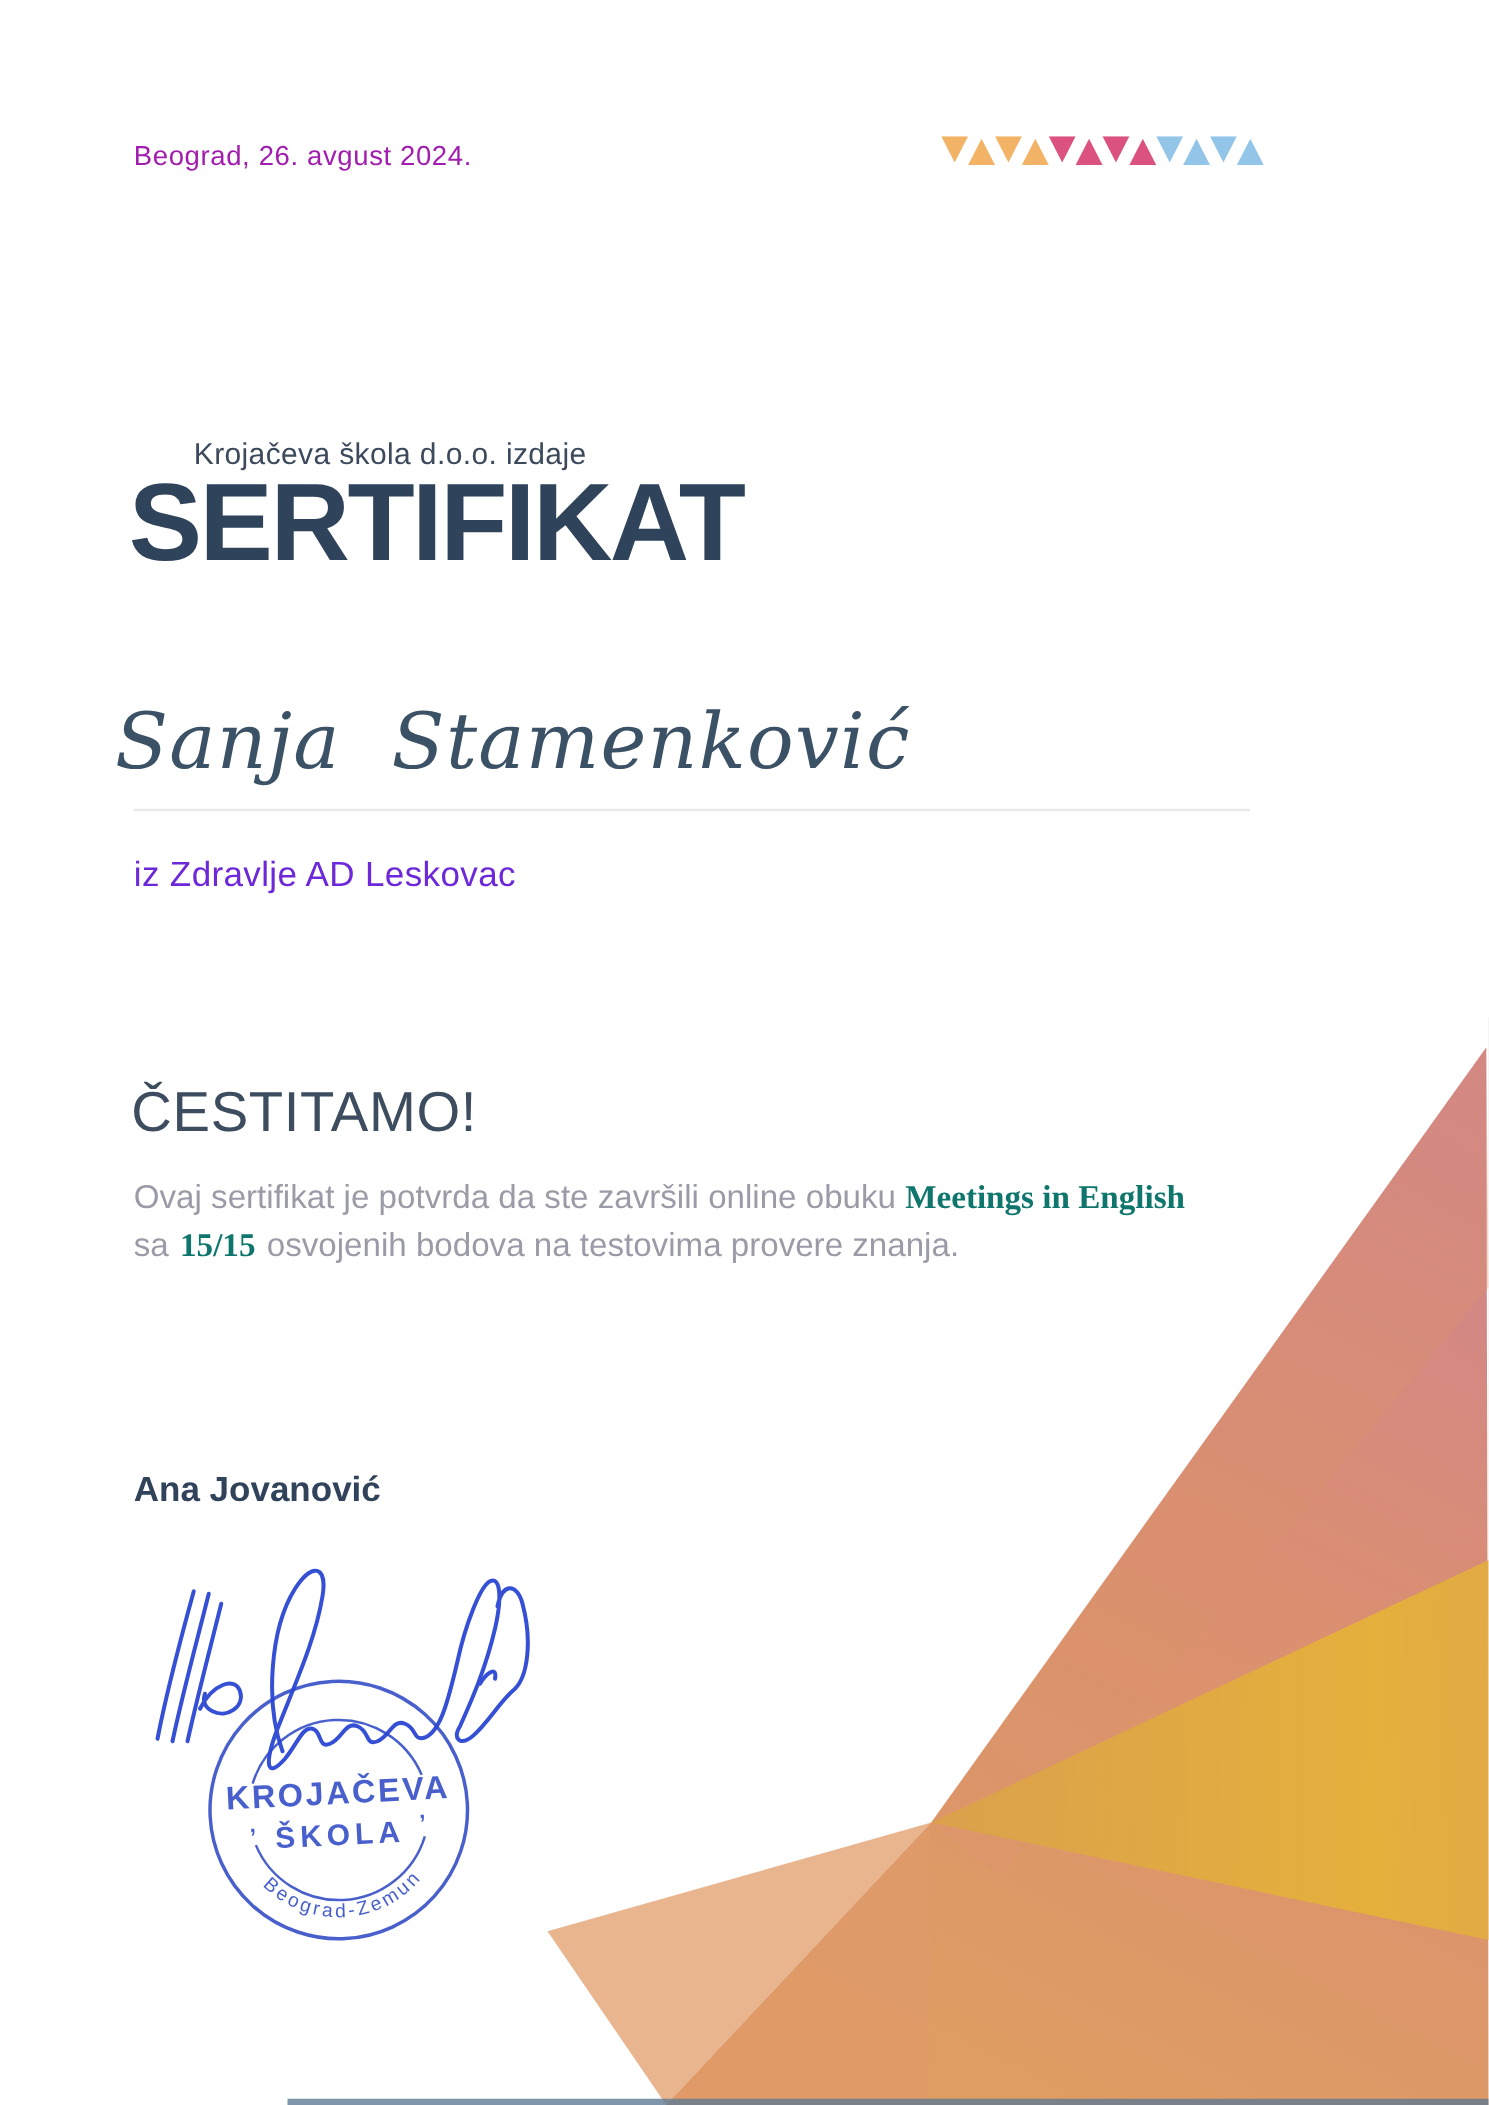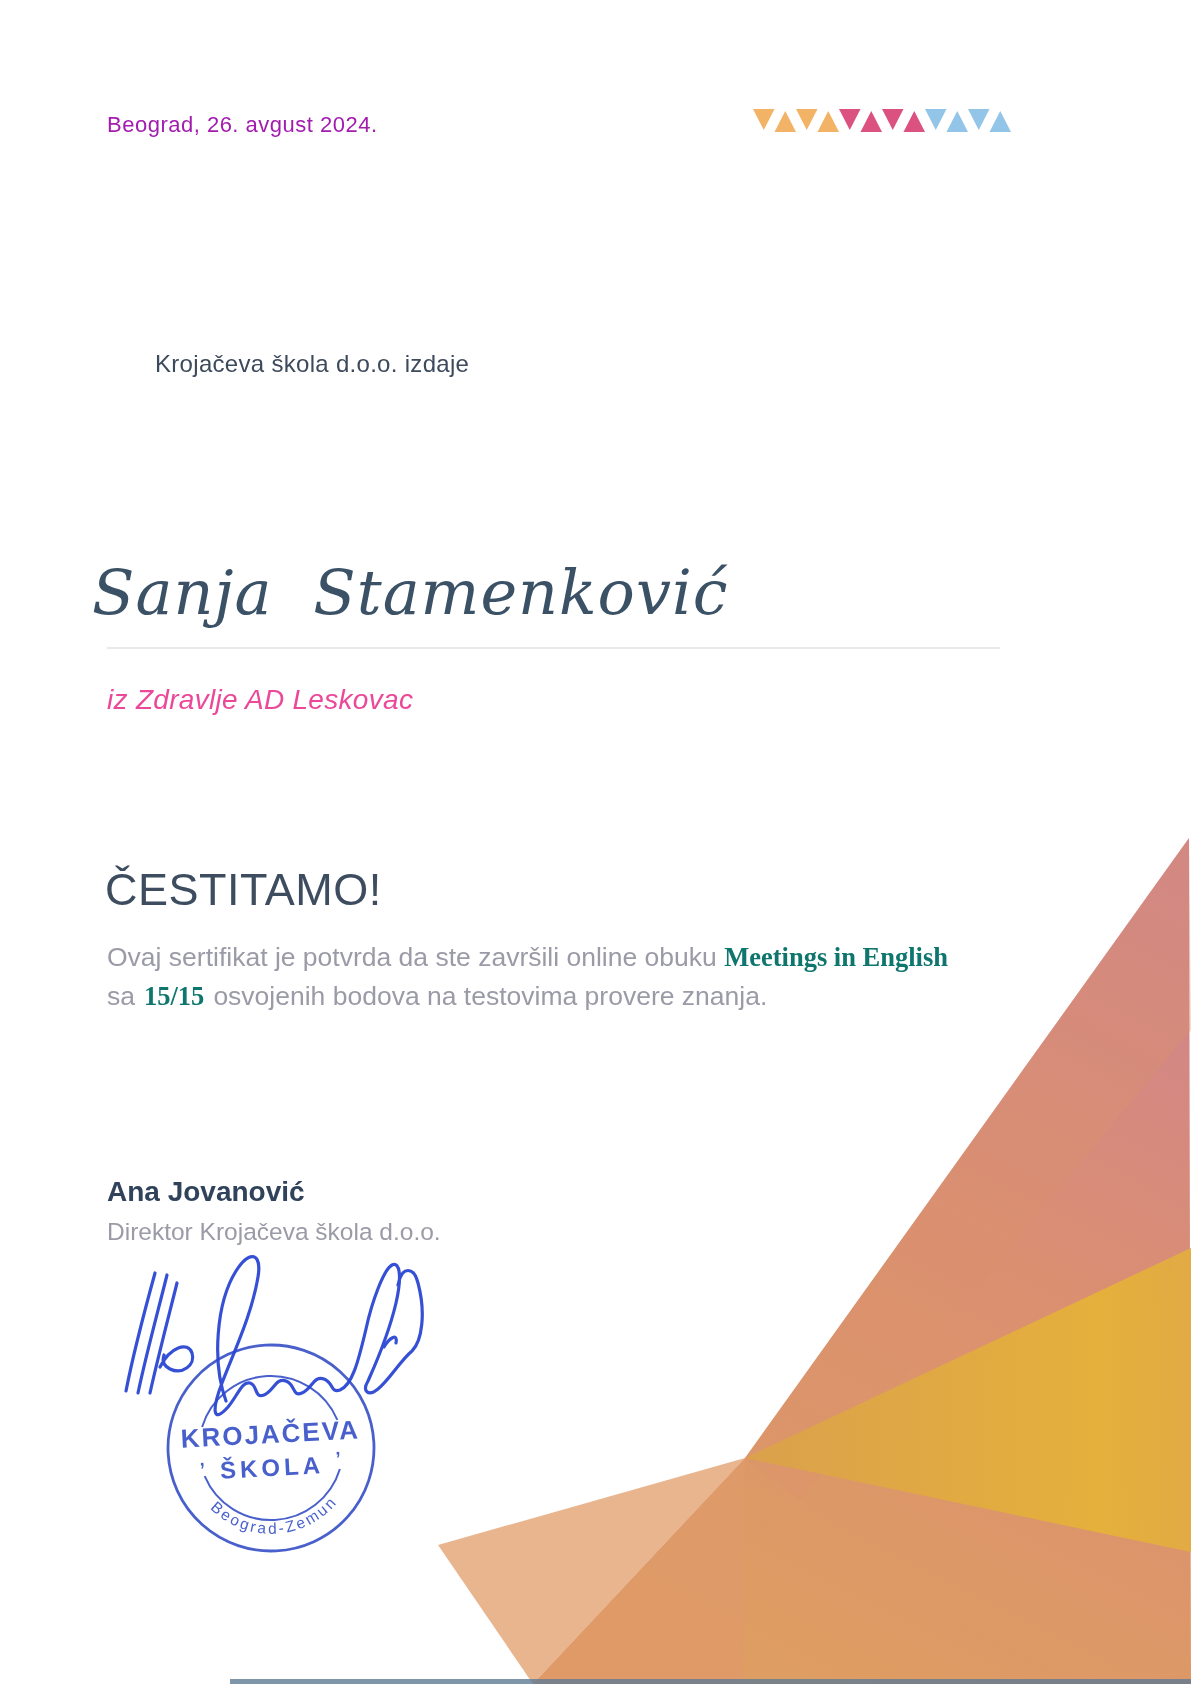--- a/index.html
+++ b/index.html
@@ -43,22 +43,21 @@
     word-spacing:20px;letter-spacing:1px;
     white-space:nowrap;
     z-index:3;
   }
   .name-underline{
     left:107px;top:647px;width:893px;height:2px;
     background:#E9E9EC;z-index:2;
   }
   .recipient-origin{
     left:107px;top:684px;
-    font-style:italic;
-    font-size:28px;color:#ec4899;letter-spacing:0.3px;
+    font-size:28px;color:#6d28d9;letter-spacing:0.3px;
   }
 
   .congrats-heading{
     left:105px;top:864px;margin:0;
     font-size:45px;font-weight:normal;color:#3D4D5F;letter-spacing:0.5px;
   }
   .congrats-body{
     left:107px;top:938px;width:980px;
     font-size:26.5px;color:#9B9BA7;line-height:39px;
   }
@@ -122,33 +121,33 @@
         <polygon points="129,0 150.5,0 139.75,21" fill="#DB5280"></polygon>
         <polygon points="150.5,23 172,23 161.25,2" fill="#DB5280"></polygon>
         <polygon points="172,0 193.5,0 182.75,21" fill="#92C5E8"></polygon>
         <polygon points="193.5,23 215,23 204.25,2" fill="#92C5E8"></polygon>
         <polygon points="215,0 236.5,0 225.75,21" fill="#92C5E8"></polygon>
         <polygon points="236.5,23 258,23 247.25,2" fill="#92C5E8"></polygon>
       </g>
   </svg>
 
   <div class="abs issuer-line content">Krojačeva škola d.o.o. izdaje</div>
+  <h1 class="abs cert-title content">SERTIFIKAT</h1>
 
   <div class="abs recipient-name content">Sanja Stamenković</div>
   <div class="abs name-underline content"></div>
   <div class="abs recipient-origin content">iz Zdravlje AD Leskovac</div>
 
   <h2 class="abs congrats-heading content">ČESTITAMO!</h2>
   <div class="abs congrats-body content">
     <p><span>Ovaj sertifikat je potvrda da ste završili online obuku </span><b>Meetings in English</b></p>
     <p><span>sa</span><b class="score">15/15</b><span>osvojenih bodova na testovima provere znanja.</span></p>
   </div>
 
   <div class="abs signer-name content">Ana Jovanović</div>
-  <div class="abs signer-role content">Direktor Krojačeva škola d.o.o.</div>
 
   <svg class="abs stamp" width="216" height="216" viewBox="0 0 216 216">
     <g transform="rotate(-3 108 108)" stroke="#3C55C9" fill="none">
       <circle cx="108" cy="108" r="103" stroke-width="2.8"></circle>
       <path d="M40.3,83.4 A72,72 0 0 1 175.7,83.4" stroke-width="2"></path>
       <path d="M40.3,132.6 A72,72 0 0 0 175.7,132.6" stroke-width="2"></path>
       <path id="arcPath" d="M30,144 A86,86 0 0 0 186,144" stroke="none"></path>
       <g stroke="none" fill="#3C55C9">
         <text x="108" y="103" text-anchor="middle" font-size="26" font-weight="bold" letter-spacing="2">KROJAČEVA</text>
         <text x="108" y="136" text-anchor="middle" font-size="24" font-weight="bold" letter-spacing="4">ŠKOLA</text>

